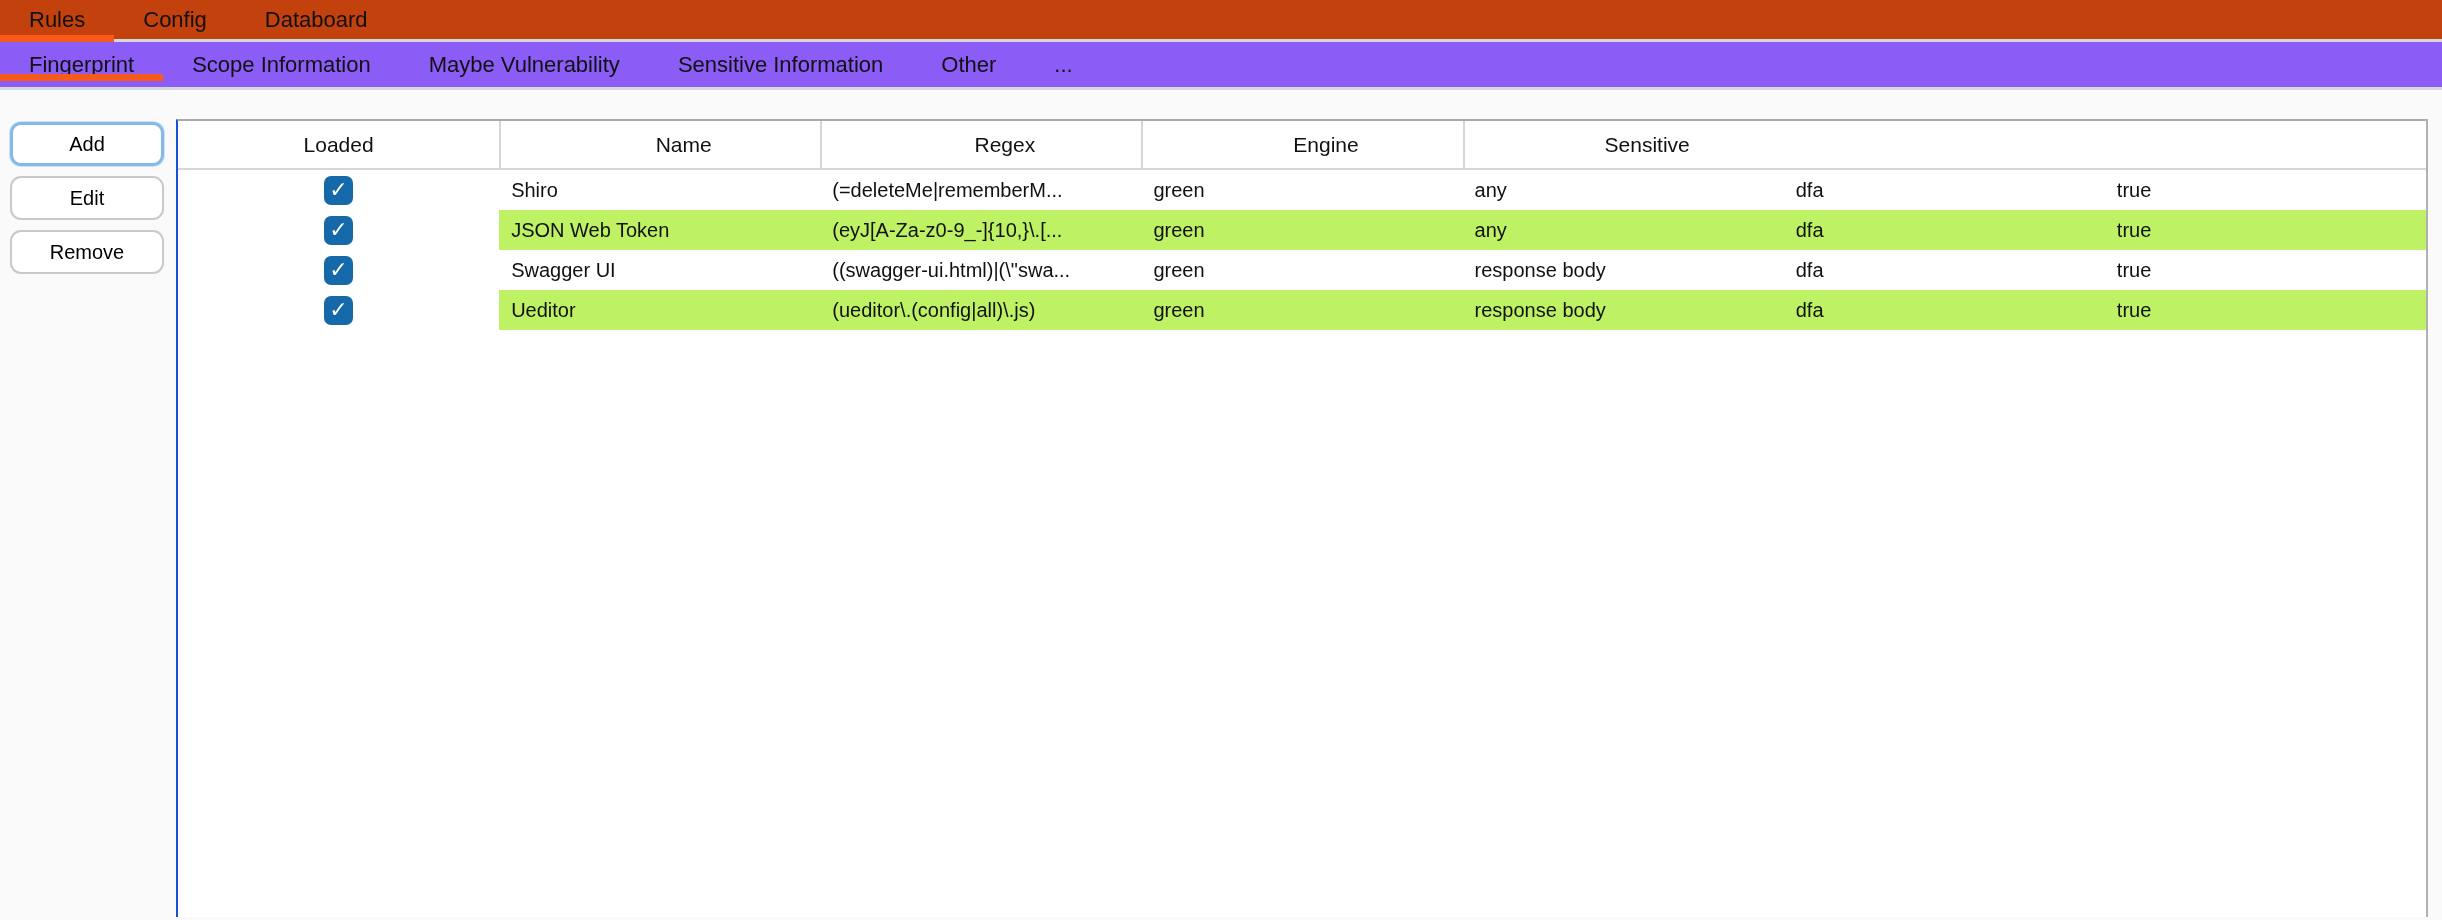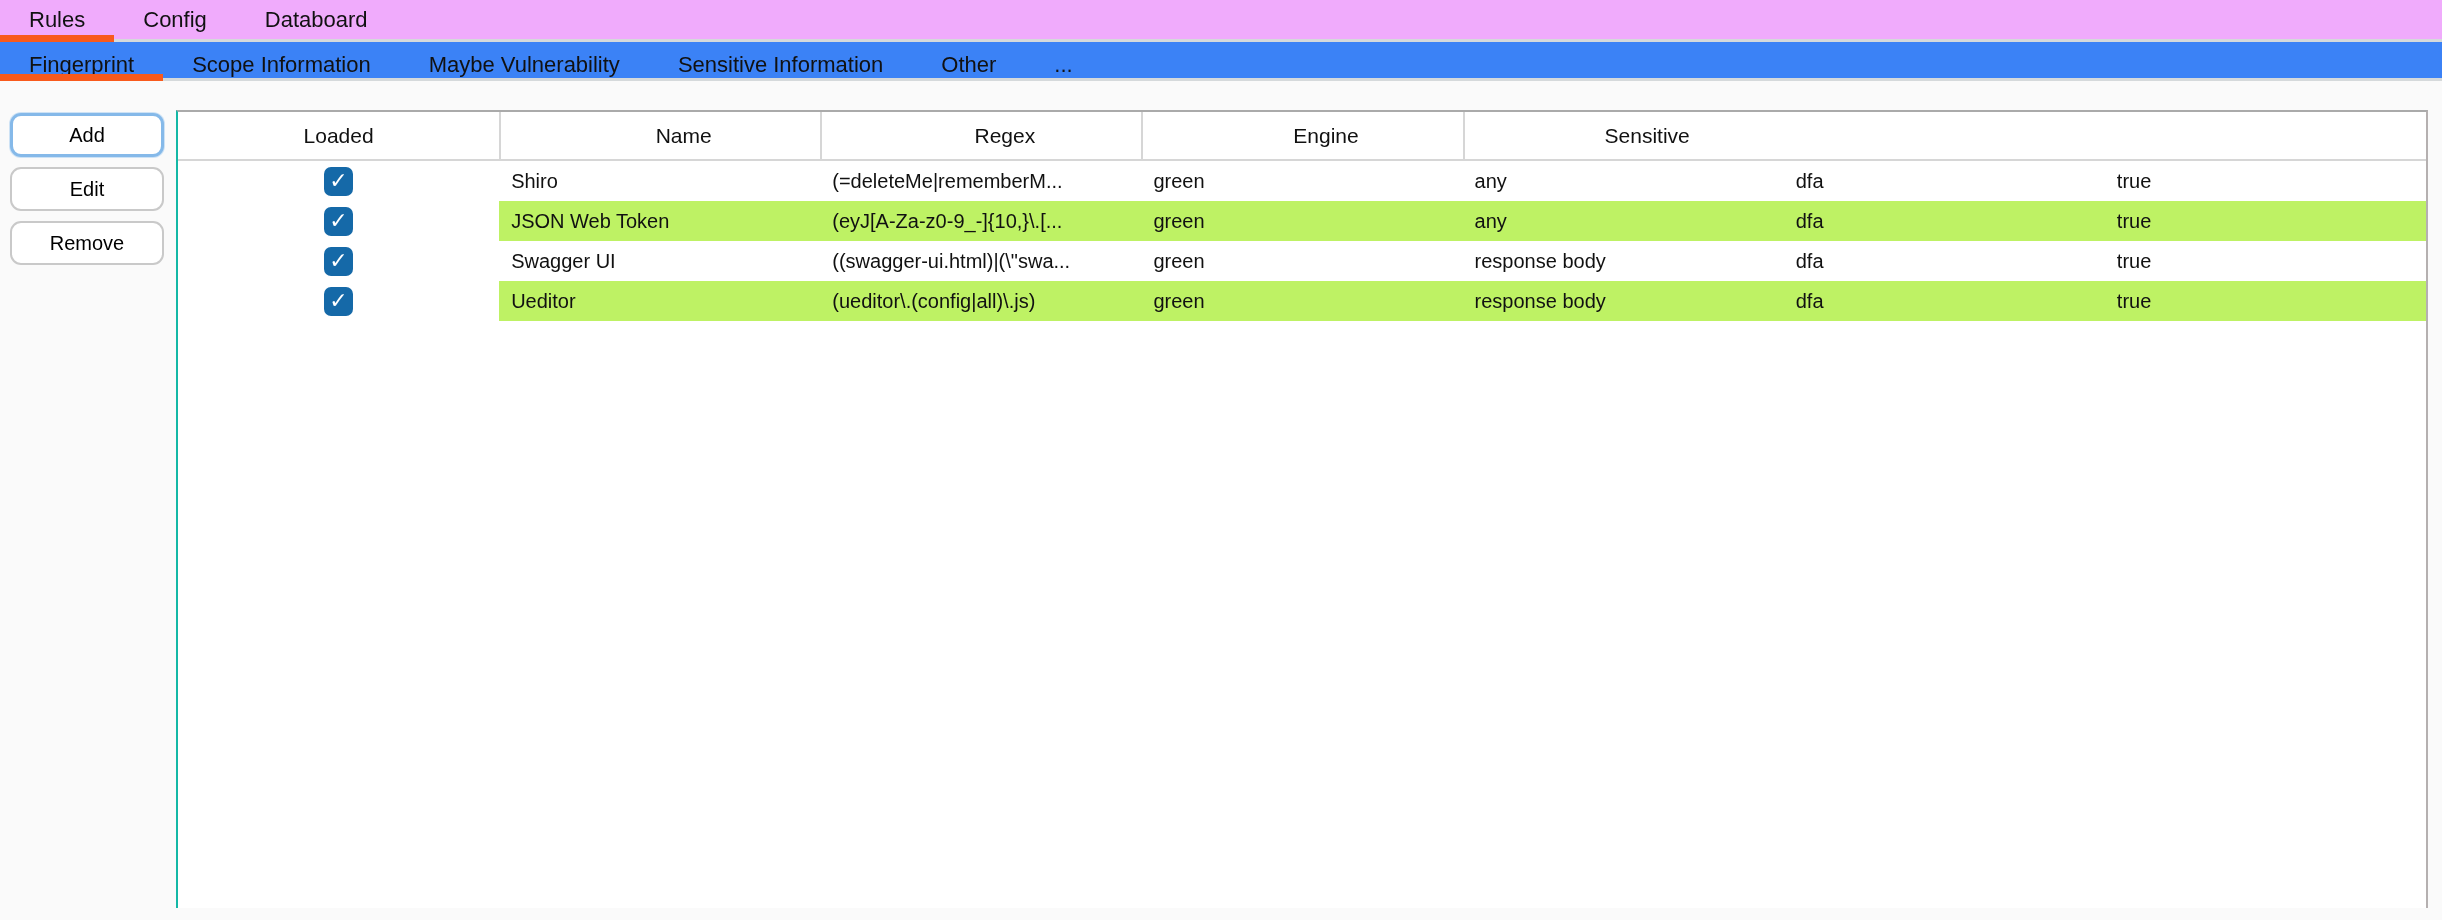--- a/index.html
+++ b/index.html
@@ -8,32 +8,32 @@
     font-family: "Liberation Sans", "DejaVu Sans", sans-serif;
     background: #fafafa;
     color: #111;
     overflow: hidden;
   }
   .screen { position: relative; width: 2442px; height: 920px; }
 
   
   .tabbar1 {
     height: 42px;
-    background: #f0abfc;
+    background: #c2410c;
     border-bottom: 3px solid #d5d9db;
     display: flex;
     align-items: stretch;
     font-size: 22px;
   }
   .tabbar2 {
-    height: 39px;
-    background: #3b82f6;
+    height: 48px;
+    background: #8b5cf6;
     border-bottom: 3px solid #d5d9db;
     display: flex;
-    align-items: flex-end;
+    align-items: center;
     font-size: 22px;
   }
   .tab {
     position: relative;
     display: flex;
     align-items: center;
     padding: 0 29px;
     cursor: default;
     white-space: nowrap;
   }
@@ -76,21 +76,21 @@
   .left-panel .btn:first-child { margin-top: 32px; }
 
   
   .table-wrap {
     position: absolute;
     left: 176px;
     top: 29px;
     width: 2252px;
     bottom: 0;
     background: #ffffff;
-    border-left: 2px solid #14b8a6;
+    border-left: 2px solid #1d4ed8;
     border-right: 2px solid #b5b0b0;
     border-top: 2px solid #aaaaaa;
   }
   .thead {
     display: grid;
     grid-template-columns: repeat(7, 1fr);
     height: 49px;
     border-bottom: 2px solid #d6d6d6;
     background: #ffffff;
     font-size: 21px;

